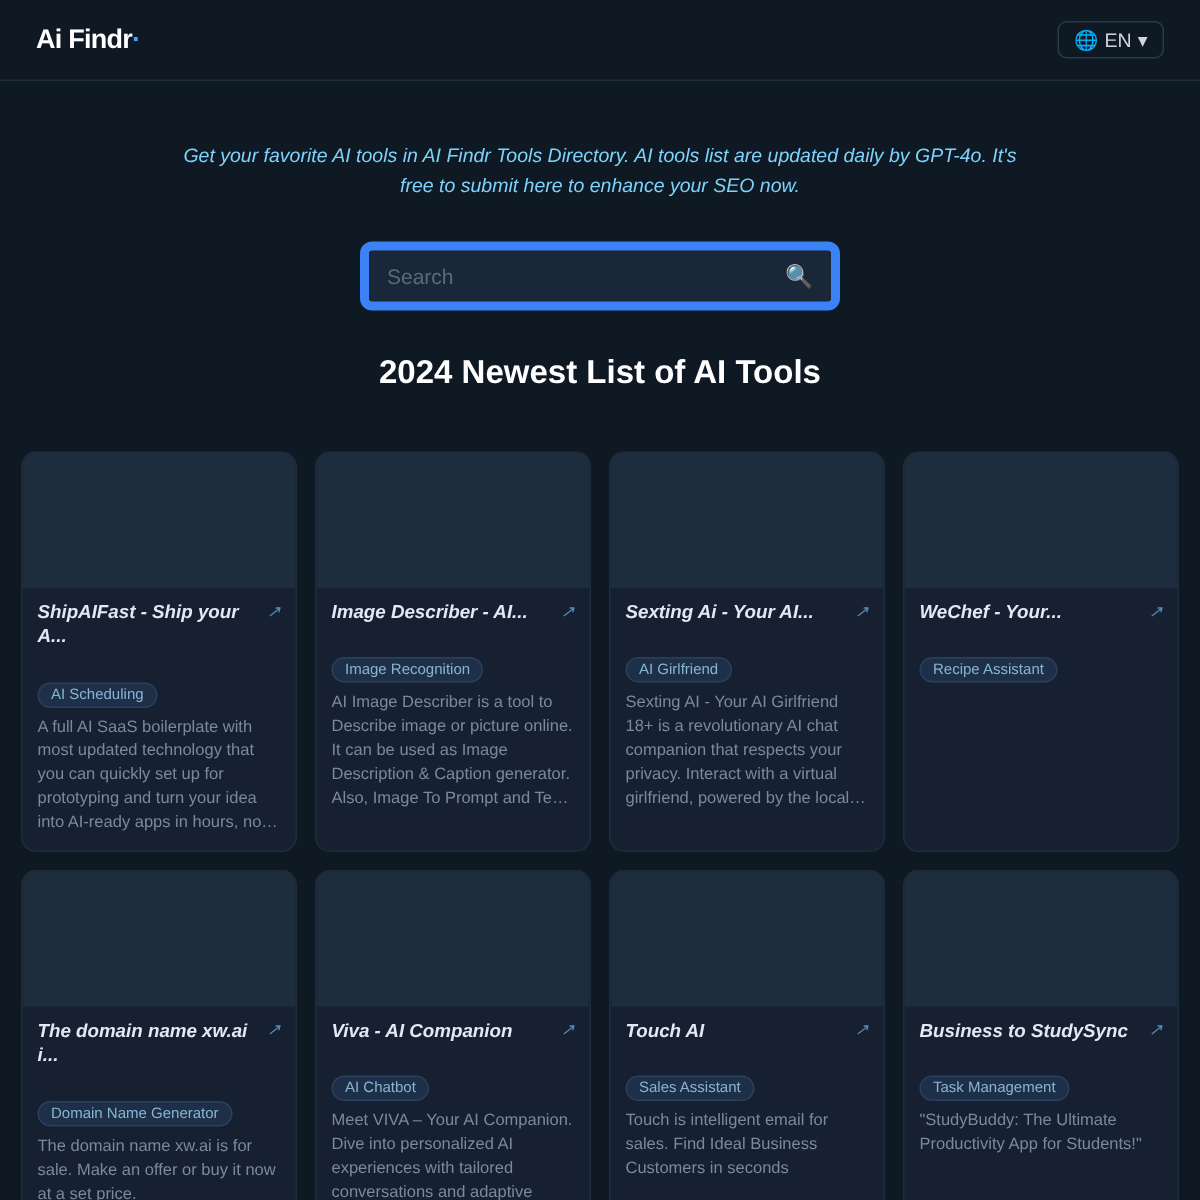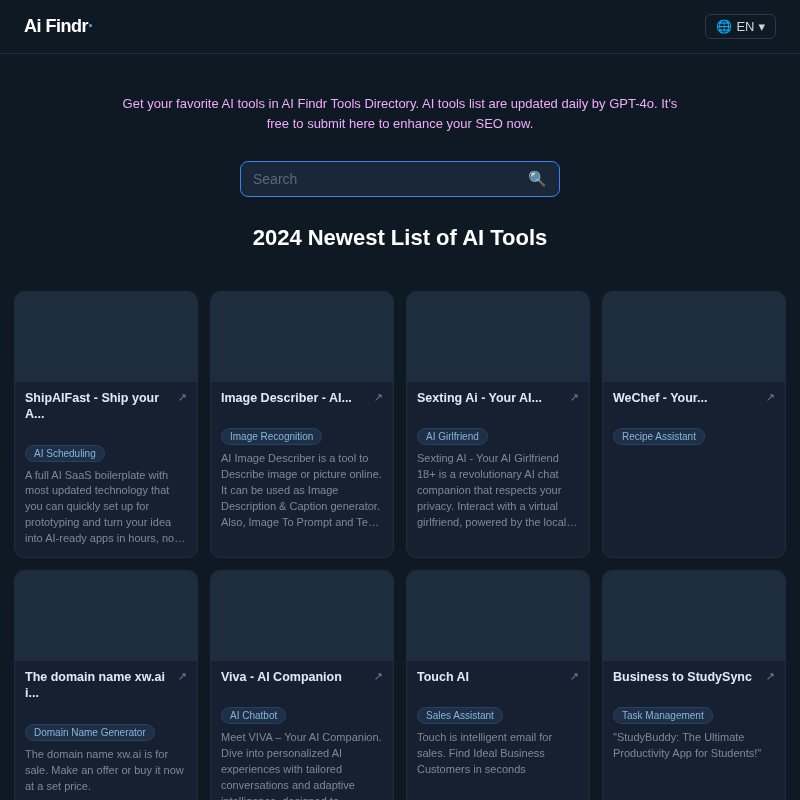--- a/index.html
+++ b/index.html
@@ -56,33 +56,34 @@
     }
     .hero-title {
       font-size: 36px;
       font-weight: 800;
       line-height: 1.2;
       color: #ffffff;
       margin-bottom: 14px;
     }
     .hero-sub {
       font-size: 13px;
-      color: #f0abfc;
+      color: #7dd3fc;
       max-width: 580px;
       margin: 0 auto 28px;
       line-height: 1.5;
+      font-style: italic;
     }
     
     .search-wrap {
       display: flex;
       align-items: center;
       max-width: 320px;
       margin: 0 auto 28px;
       background: #1a2738;
-      border: 1px solid #3b82f6;
+      border: 6px solid #3b82f6;
       border-radius: 8px;
       padding: 8px 12px;
     }
     .search-input {
       flex: 1;
       background: transparent;
       border: none;
       outline: none;
       color: #fff;
       font-size: 14px;
@@ -121,20 +122,21 @@
     }
     .tool-body {
       padding: 8px 10px 10px;
     }
     .tool-title-row {
       display: flex;
       align-items: flex-start;
       justify-content: center;
       gap: 4px;
       margin-bottom: 6px;
+      font-style: italic;
     }
     .tool-title {
       font-size: 12.5px;
       font-weight: 600;
       color: #e0eaf5;
       line-height: 1.3;
       flex: 1;
     }
     .external-icon {
       color: #5a8ab0;

